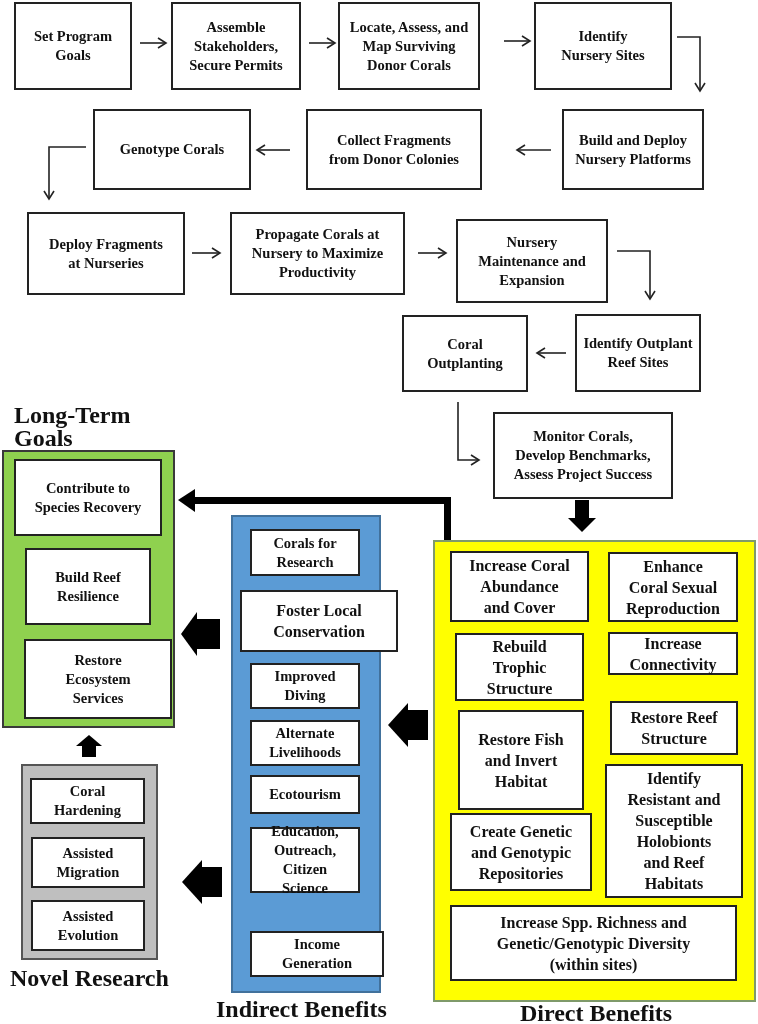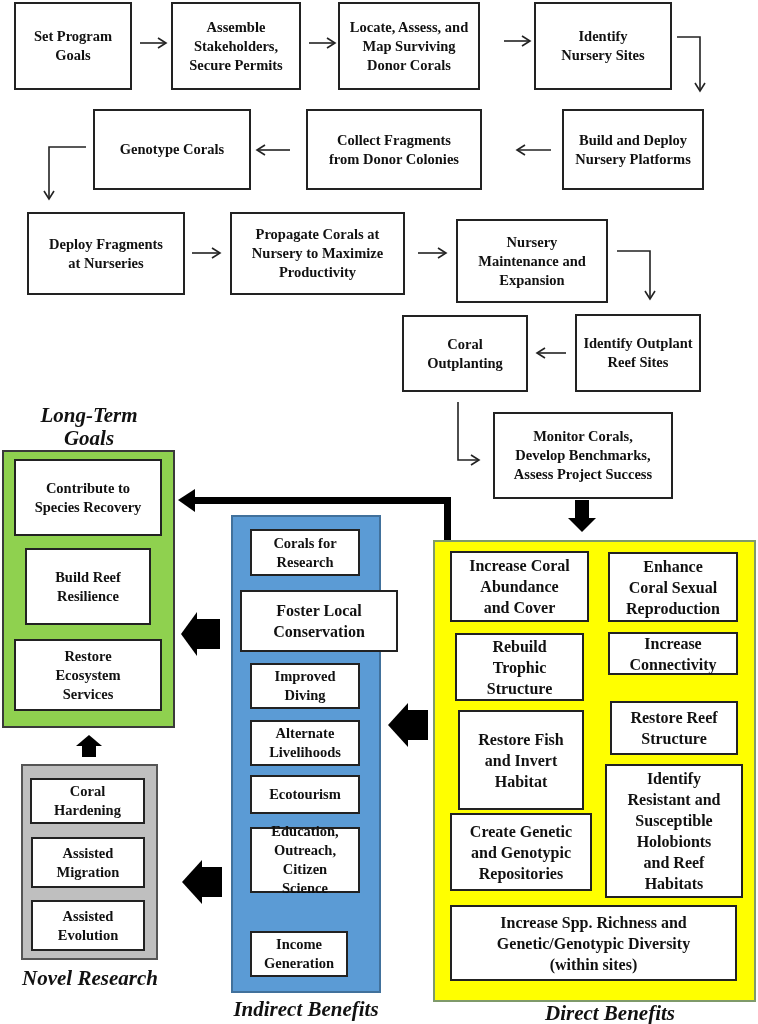--- a/index.html
+++ b/index.html
@@ -7,21 +7,21 @@
          font-family: "Liberation Serif", "DejaVu Serif", serif; font-weight: bold; color: #111; }
   .box { position: absolute; box-sizing: border-box; border: 2px solid #222; background: #fff;
          display: flex; align-items: center; justify-content: center; text-align: center;
          font-size: 14.5px; line-height: 19px; white-space: pre-line; padding: 2px 4px; }
   .big { font-size: 16px; line-height: 21px; }
   .panel { position: absolute; box-sizing: border-box; border: 2px solid #333; }
   .panel-green { background: #8fd14f; border-color: #3a3a3a; }
   .panel-blue { background: #5b9bd5; border-color: #41719c; }
   .panel-gray { background: #bfbfbf; border-color: #555; }
   .panel-yellow { background: #ffff00; border-color: #7f9a6a; }
-  .title { position: absolute; text-align: center; font-size: 21px; line-height: 23px; white-space: pre-line; font-style: italic; }
+  .title { position: absolute; text-align: left; font-size: 24px; line-height: 23px; white-space: pre-line; }
   svg.overlay { position: absolute; left: 0; top: 0; width: 758px; height: 1024px; pointer-events: none; }
 </style>
 </head>
 <body>
 
 <div class="box" style="left:14px;top:2px;width:118px;height:88px">Set Program
 Goals</div>
 <div class="box" style="left:171px;top:2px;width:130px;height:88px">Assemble
 Stakeholders,
 Secure Permits</div>
@@ -55,21 +55,21 @@
 Develop Benchmarks,
 Assess Project Success</div>
 
 <div class="title" style="left:14px;top:404px;width:150px">Long-Term
 Goals</div>
 <div class="panel panel-green" style="left:2px;top:450px;width:173px;height:278px"></div>
 <div class="box" style="left:14px;top:459px;width:148px;height:77px">Contribute to
 Species Recovery</div>
 <div class="box" style="left:25px;top:548px;width:126px;height:77px">Build Reef
 Resilience</div>
-<div class="box" style="left:14px;top:639px;width:148px;height:72px">Restore
+<div class="box" style="left:24px;top:639px;width:148px;height:80px">Restore
 Ecosystem
 Services</div>
 
 <div class="panel panel-gray" style="left:21px;top:764px;width:137px;height:196px"></div>
 <div class="box" style="left:30px;top:778px;width:115px;height:46px">Coral
 Hardening</div>
 <div class="box" style="left:31px;top:837px;width:114px;height:51px">Assisted
 Migration</div>
 <div class="box" style="left:31px;top:900px;width:114px;height:51px">Assisted
 Evolution</div>
@@ -82,21 +82,21 @@
 Conservation</div>
 <div class="box" style="left:250px;top:663px;width:110px;height:46px">Improved
 Diving</div>
 <div class="box" style="left:250px;top:720px;width:110px;height:46px">Alternate
 Livelihoods</div>
 <div class="box" style="left:250px;top:775px;width:110px;height:39px">Ecotourism</div>
 <div class="box" style="left:250px;top:827px;width:110px;height:66px">Education,
 Outreach,
 Citizen
 Science</div>
-<div class="box" style="left:250px;top:931px;width:98px;height:46px">Income
+<div class="box" style="left:250px;top:931px;width:134px;height:46px">Income
 Generation</div>
 <div class="title" style="left:216px;top:998px;width:180px">Indirect Benefits</div>
 
 <div class="panel panel-yellow" style="left:433px;top:540px;width:323px;height:462px"></div>
 <div class="box big" style="left:450px;top:551px;width:139px;height:71px">Increase Coral
 Abundance
 and Cover</div>
 <div class="box big" style="left:608px;top:552px;width:130px;height:70px">Enhance
 Coral Sexual
 Reproduction</div>

